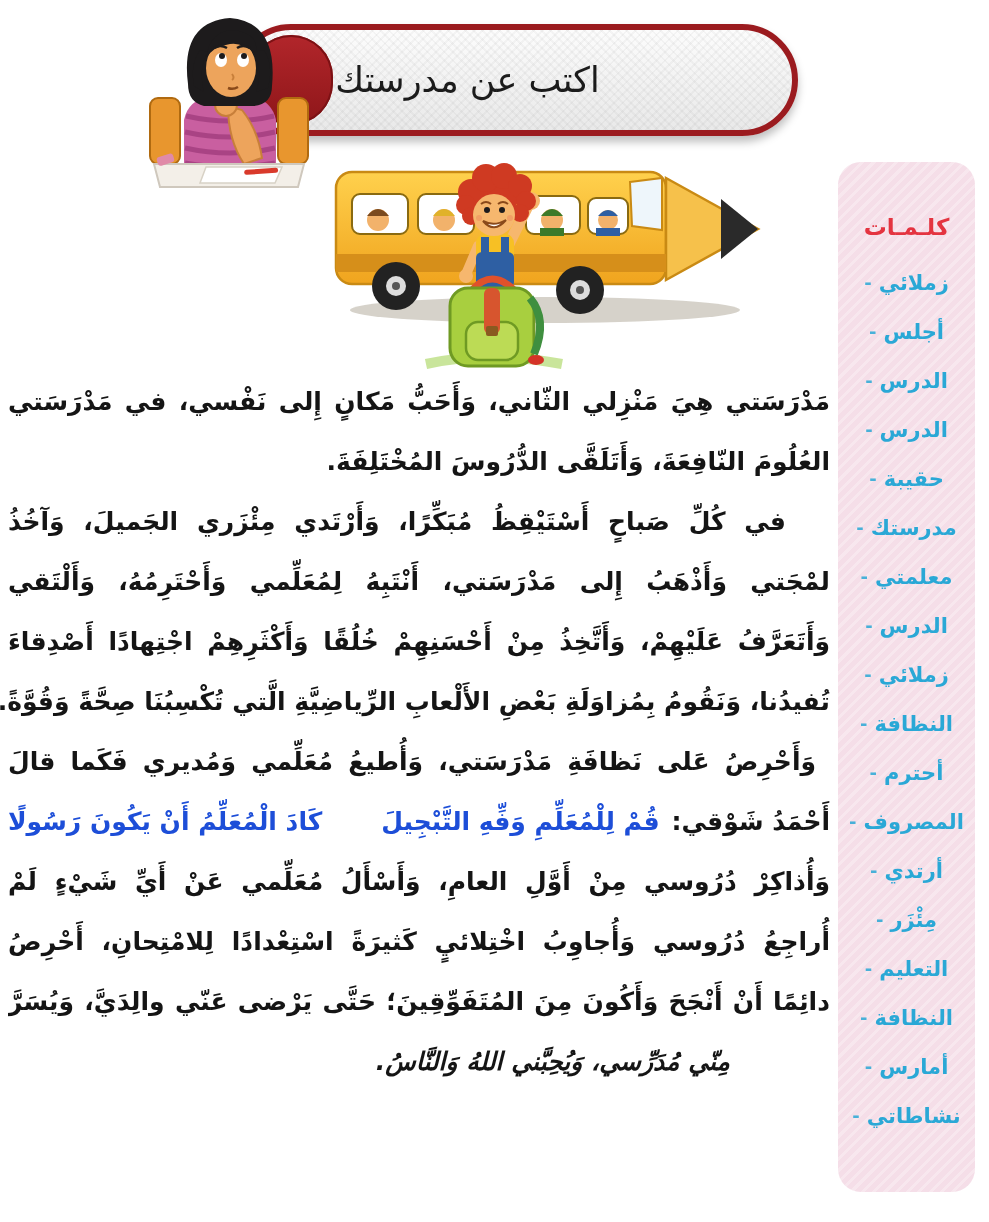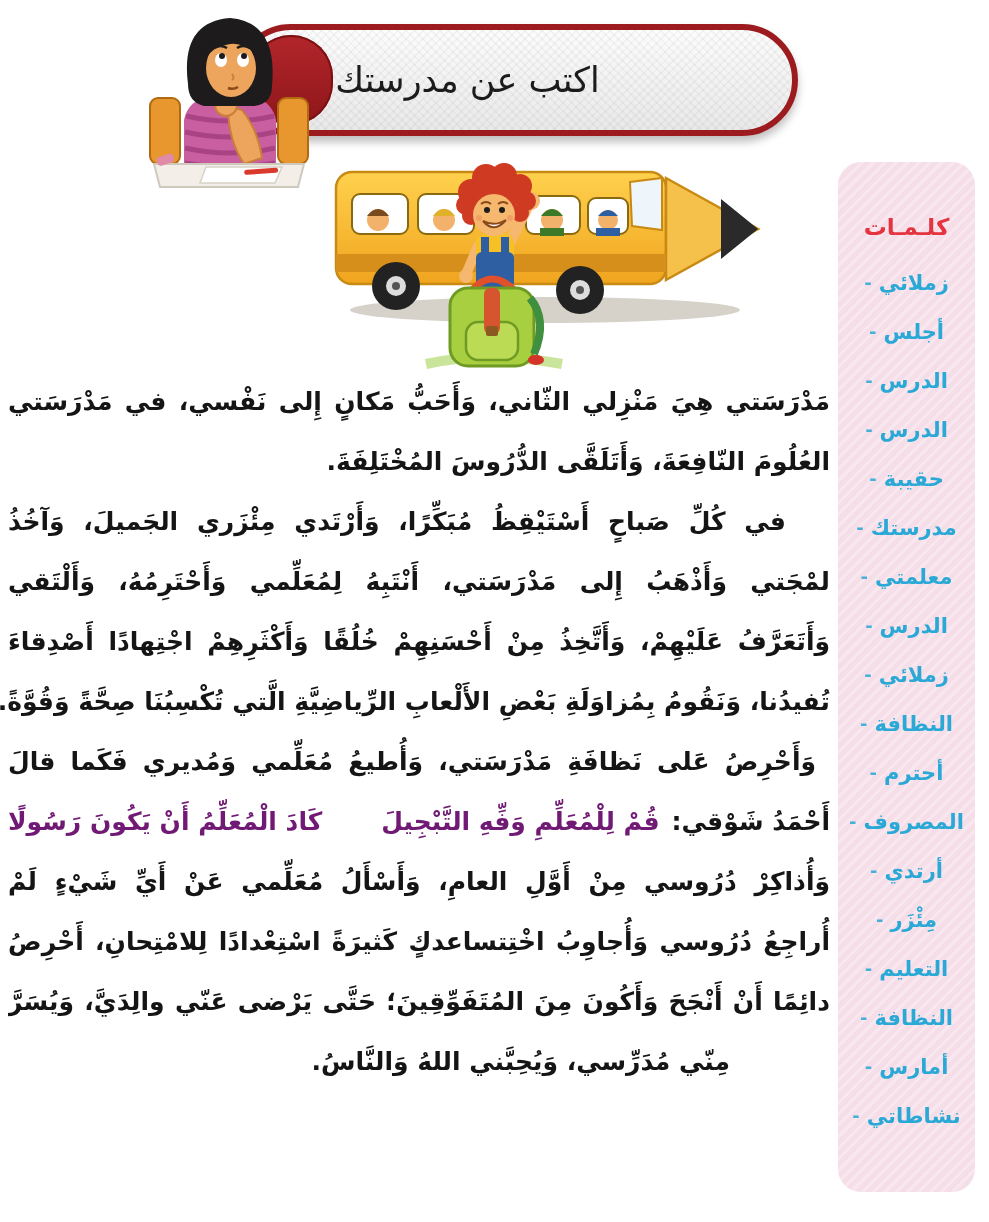--- a/index.html
+++ b/index.html
@@ -34,24 +34,24 @@
            height:49px;font-weight:bold;font-size:21px;color:#2aa8d6;white-space:nowrap;}
   .sb-word .dash{color:#2aa8d6;font-size:18px;opacity:.85;}
   
   .article{position:absolute;left:8px;top:372px;width:822px;direction:rtl;
            font-weight:bold;font-size:25px;color:#151515;}
   .line{height:60px;line-height:60px;white-space:nowrap;}
   .full{text-align:justify;text-align-last:justify;white-space:normal;overflow:hidden;}
   .end{}
   .indent{padding-right:44px;box-sizing:border-box;}
   .indent-sm{padding-right:14px;box-sizing:border-box;}
-  .lastline{margin-right:100px;}
+  .lastline{margin-right:100px;font-style:italic;}
   .quote-row{display:flex;direction:rtl;justify-content:space-between;align-items:center;}
   .q-right{display:inline-flex;direction:rtl;gap:12px;}
-  .q-red{color:#701a75;}
+  .q-red{color:#1d4ed8;}
 </style>
 </head>
 <body>
 
 <div class="page">
 
   <svg class="girl" viewBox="0 0 162 182">
     <rect x="2" y="90" width="30" height="66" rx="8" fill="#e8962e" stroke="#b06a10" stroke-width="2"></rect>
     <rect x="130" y="90" width="30" height="66" rx="8" fill="#e8962e" stroke="#b06a10" stroke-width="2"></rect>
     <g>
@@ -268,18 +268,18 @@
     <div class="line end">تُفيدُنا، وَنَقُومُ بِمُزاوَلَةِ بَعْضِ الأَلْعابِ الرِّياضِيَّةِ الَّتي تُكْسِبُنَا صِحَّةً وَقُوَّةً.</div>
     <div class="line full indent-sm">وَأَحْرِصُ عَلى نَظافَةِ مَدْرَسَتي، وَأُطيعُ مُعَلِّمي وَمُديري فَكَما قالَ</div>
     <div class="line quote-row">
       <span class="q-right">
         <span>أَحْمَدُ شَوْقي:</span>
         <span class="q-red">قُمْ لِلْمُعَلِّمِ وَفِّهِ التَّبْجِيلَ</span>
       </span>
       <span class="q-red">كَادَ الْمُعَلِّمُ أَنْ يَكُونَ رَسُولًا</span>
     </div>
     <div class="line full">وَأُذاكِرْ دُرُوسي مِنْ أَوَّلِ العامِ، وَأَسْأَلُ مُعَلِّمي عَنْ أَيِّ شَيْءٍ لَمْ أَفْهَمْهُ،</div>
-    <div class="line full">أُراجِعُ دُرُوسي وَأُجاوِبُ اخْتِتساعدكٍ كَثيرَةً اسْتِعْدادًا لِلامْتِحانِ، أَحْرِصُ</div>
+    <div class="line full">أُراجِعُ دُرُوسي وَأُجاوِبُ اخْتِلائيٍ كَثيرَةً اسْتِعْدادًا لِلامْتِحانِ، أَحْرِصُ</div>
     <div class="line full">دائِمًا أَنْ أَنْجَحَ وَأَكُونَ مِنَ المُتَفَوِّقِينَ؛ حَتَّى يَرْضى عَنّي والِدَيَّ، وَيُسَرَّ</div>
     <div class="line end lastline">مِنّي مُدَرِّسي، وَيُحِبَّني اللهُ وَالنَّاسُ.</div>
   </main>
 
 </div>
 
 </body></html>

